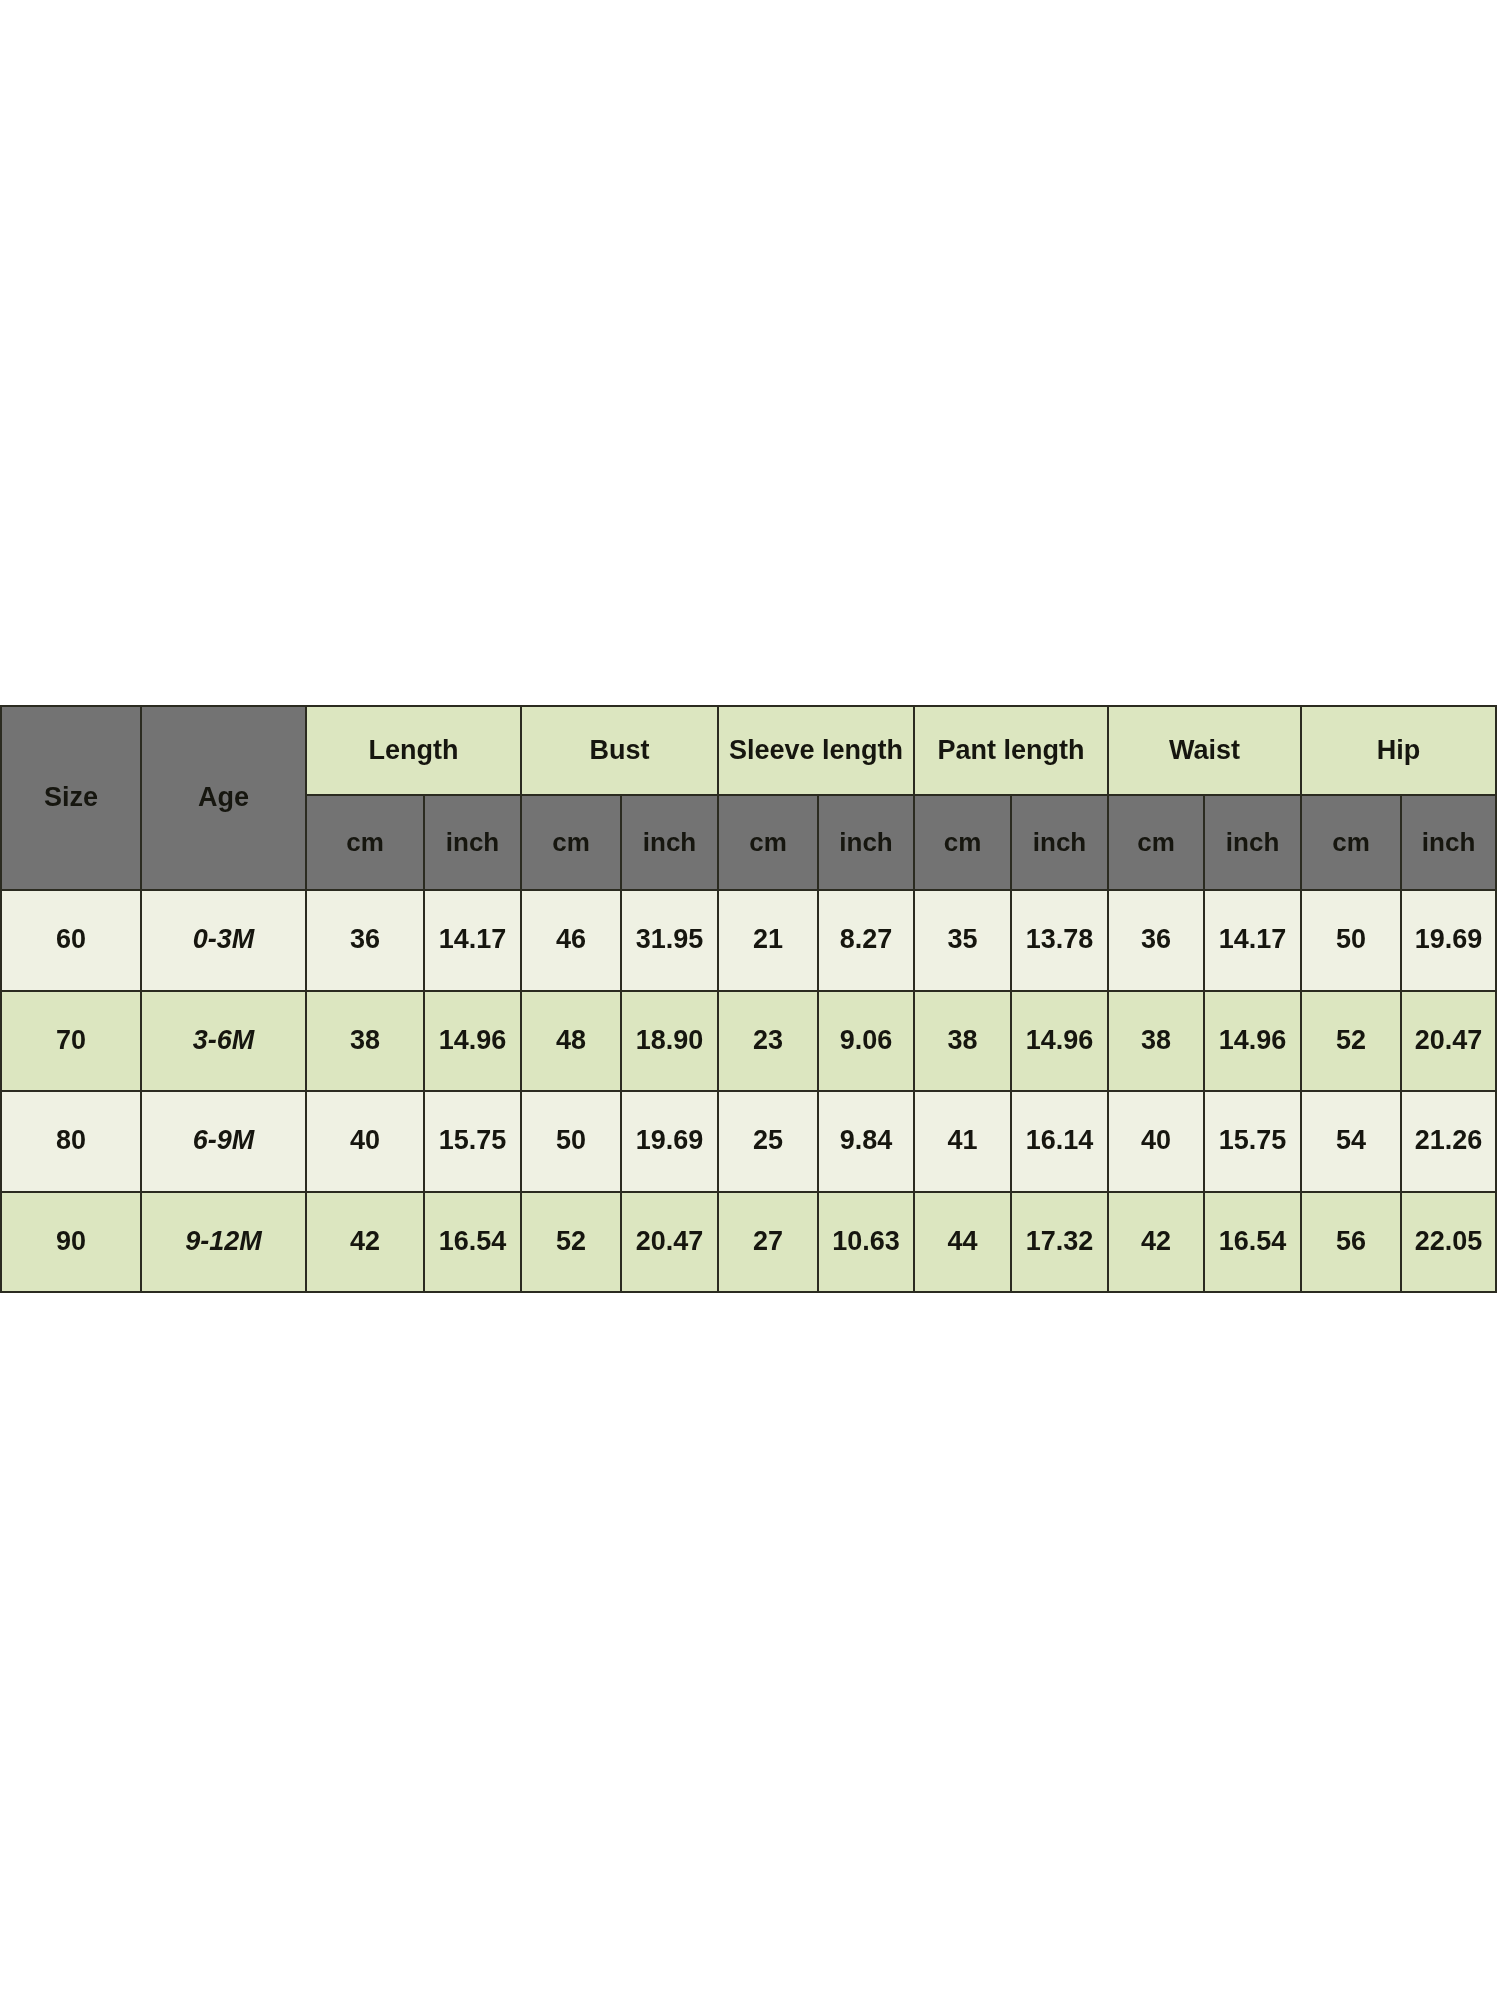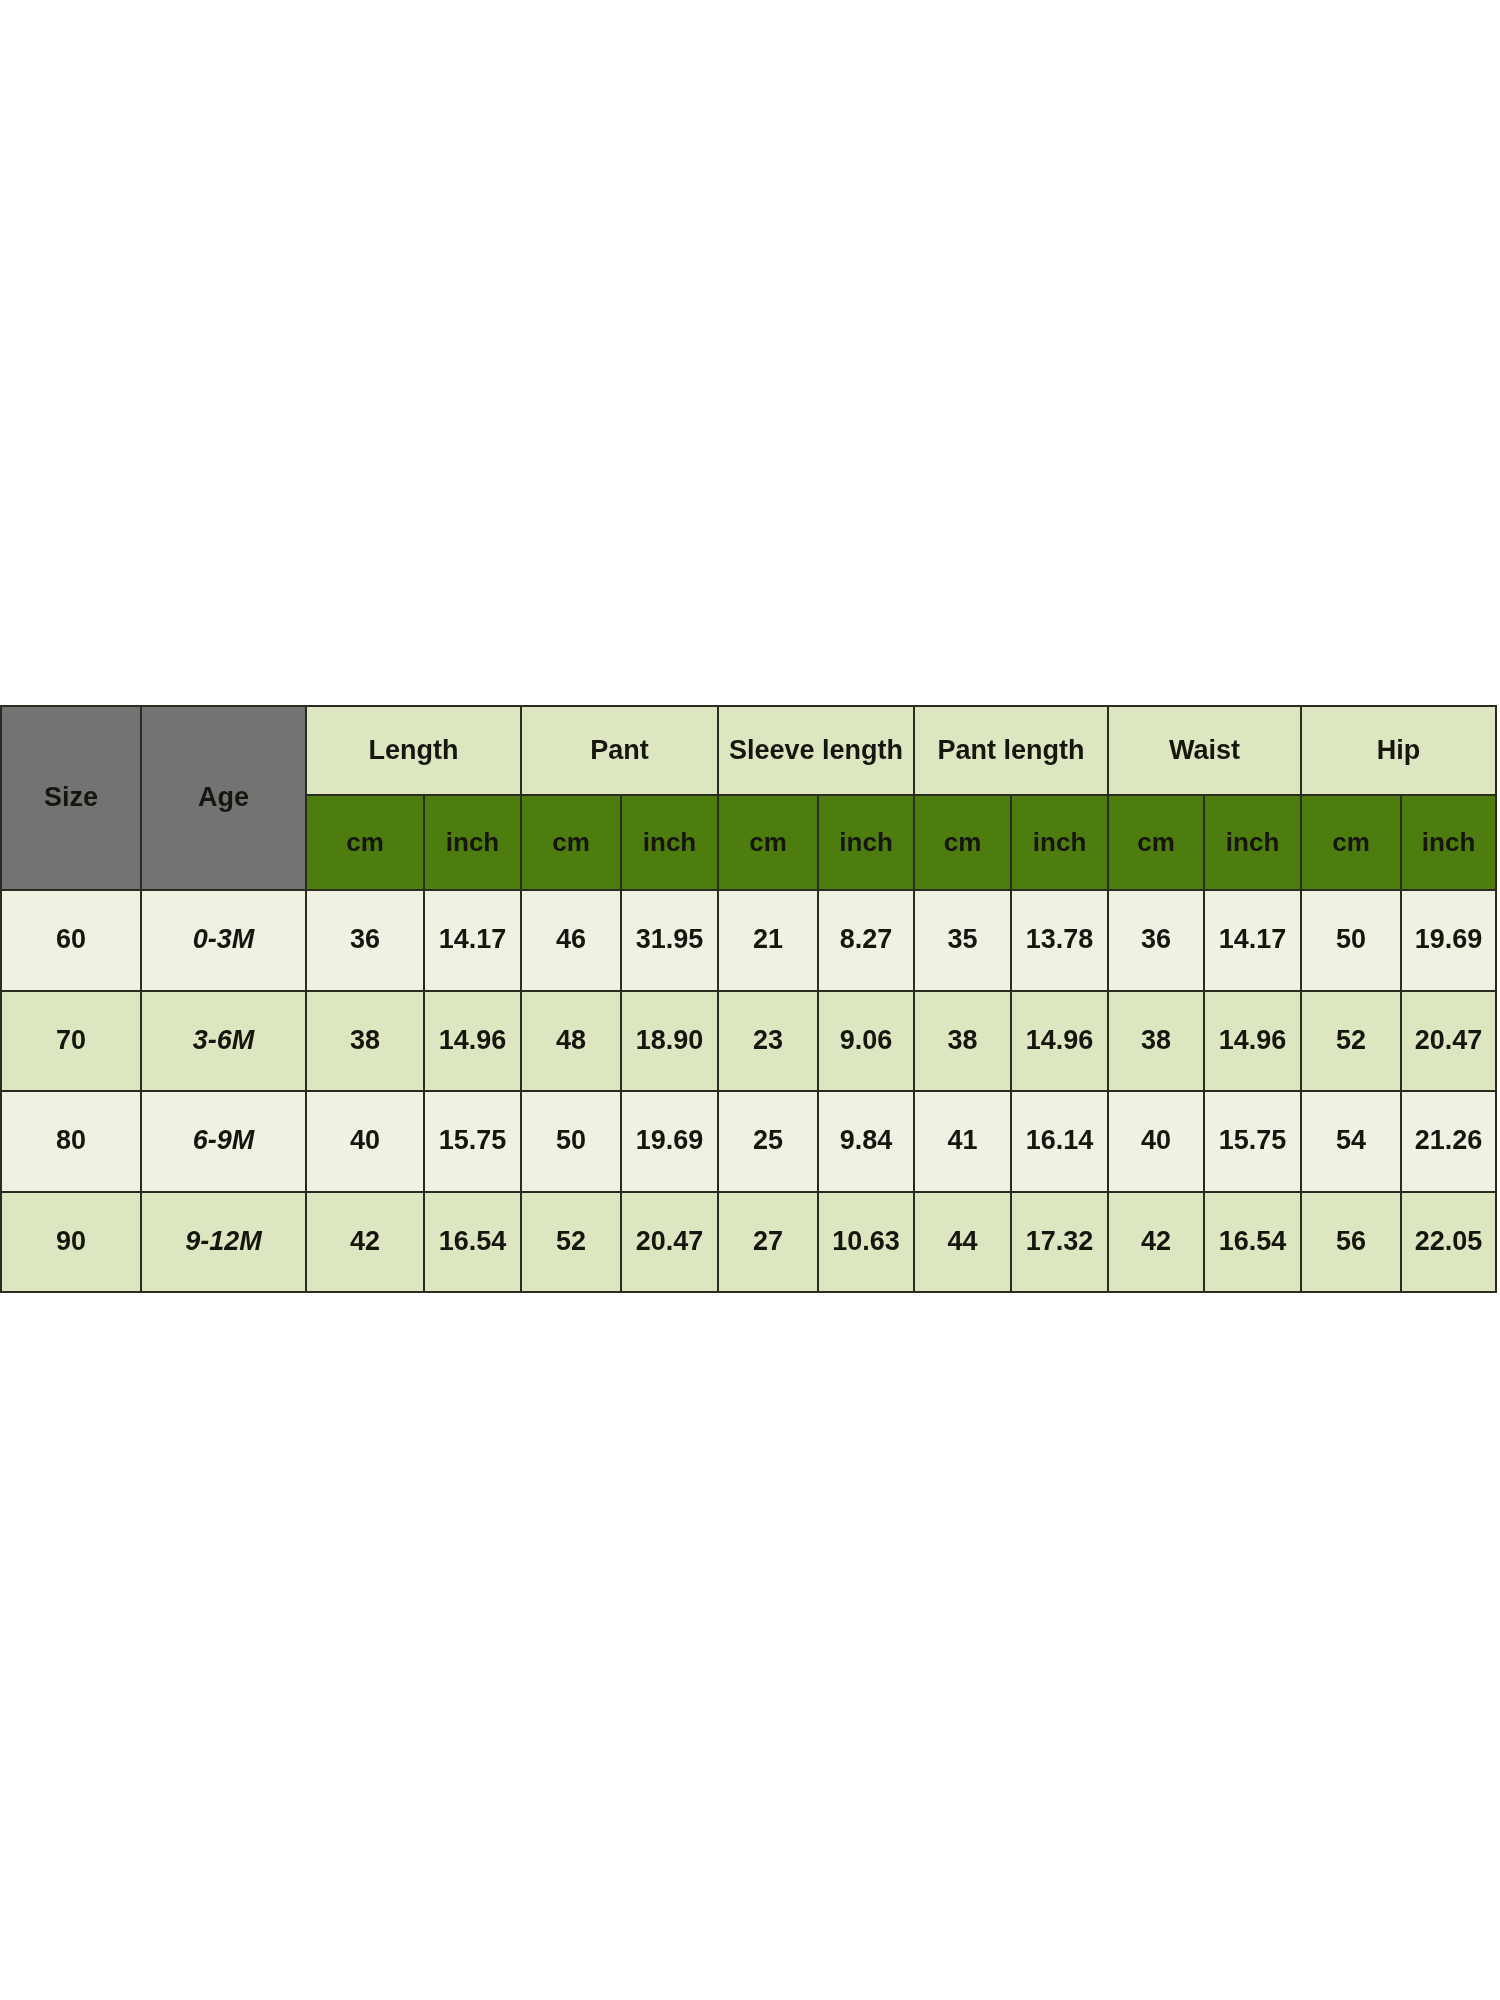--- a/index.html
+++ b/index.html
@@ -47,21 +47,21 @@
     border: 2px solid #2b2b20;
   }
 
   th.grp-head {
     background: #dce6c0;
     font-size: 27px;
     height: 87px;
     margin-top: 12px;
   }
   th.unit-head {
-    background: #4d7c0f;
+    background: #737373;
     font-size: 26px;
     height: 93px;
   }
   th.corner-head {
     background: #737373;
     font-size: 27px;
   }
 
   tr.row-light td { background: #eff1e3; margin-top: 17px; }
   tr.row-dark  td { background: #dce6c0; }
@@ -108,21 +108,21 @@
       <col class="c-waist-cm">
         <col class="c-waist-in">
       <col class="c-hip-cm">
         <col class="c-hip-in">
     </colgroup>
     <thead>
       <tr>
         <th class="corner-head" rowspan="2">Size</th>
         <th class="corner-head" rowspan="2">Age</th>
         <th class="grp-head" colspan="2">Length</th>
-        <th class="grp-head" colspan="2">Pant</th>
+        <th class="grp-head" colspan="2">Bust</th>
         <th class="grp-head" colspan="2">Sleeve length</th>
         <th class="grp-head" colspan="2">Pant length</th>
         <th class="grp-head" colspan="2">Waist</th>
         <th class="grp-head" colspan="2">Hip</th>
       </tr>
       <tr>
         <th class="unit-head">cm</th>
         <th class="unit-head">inch</th>
         <th class="unit-head">cm</th>
         <th class="unit-head">inch</th>

